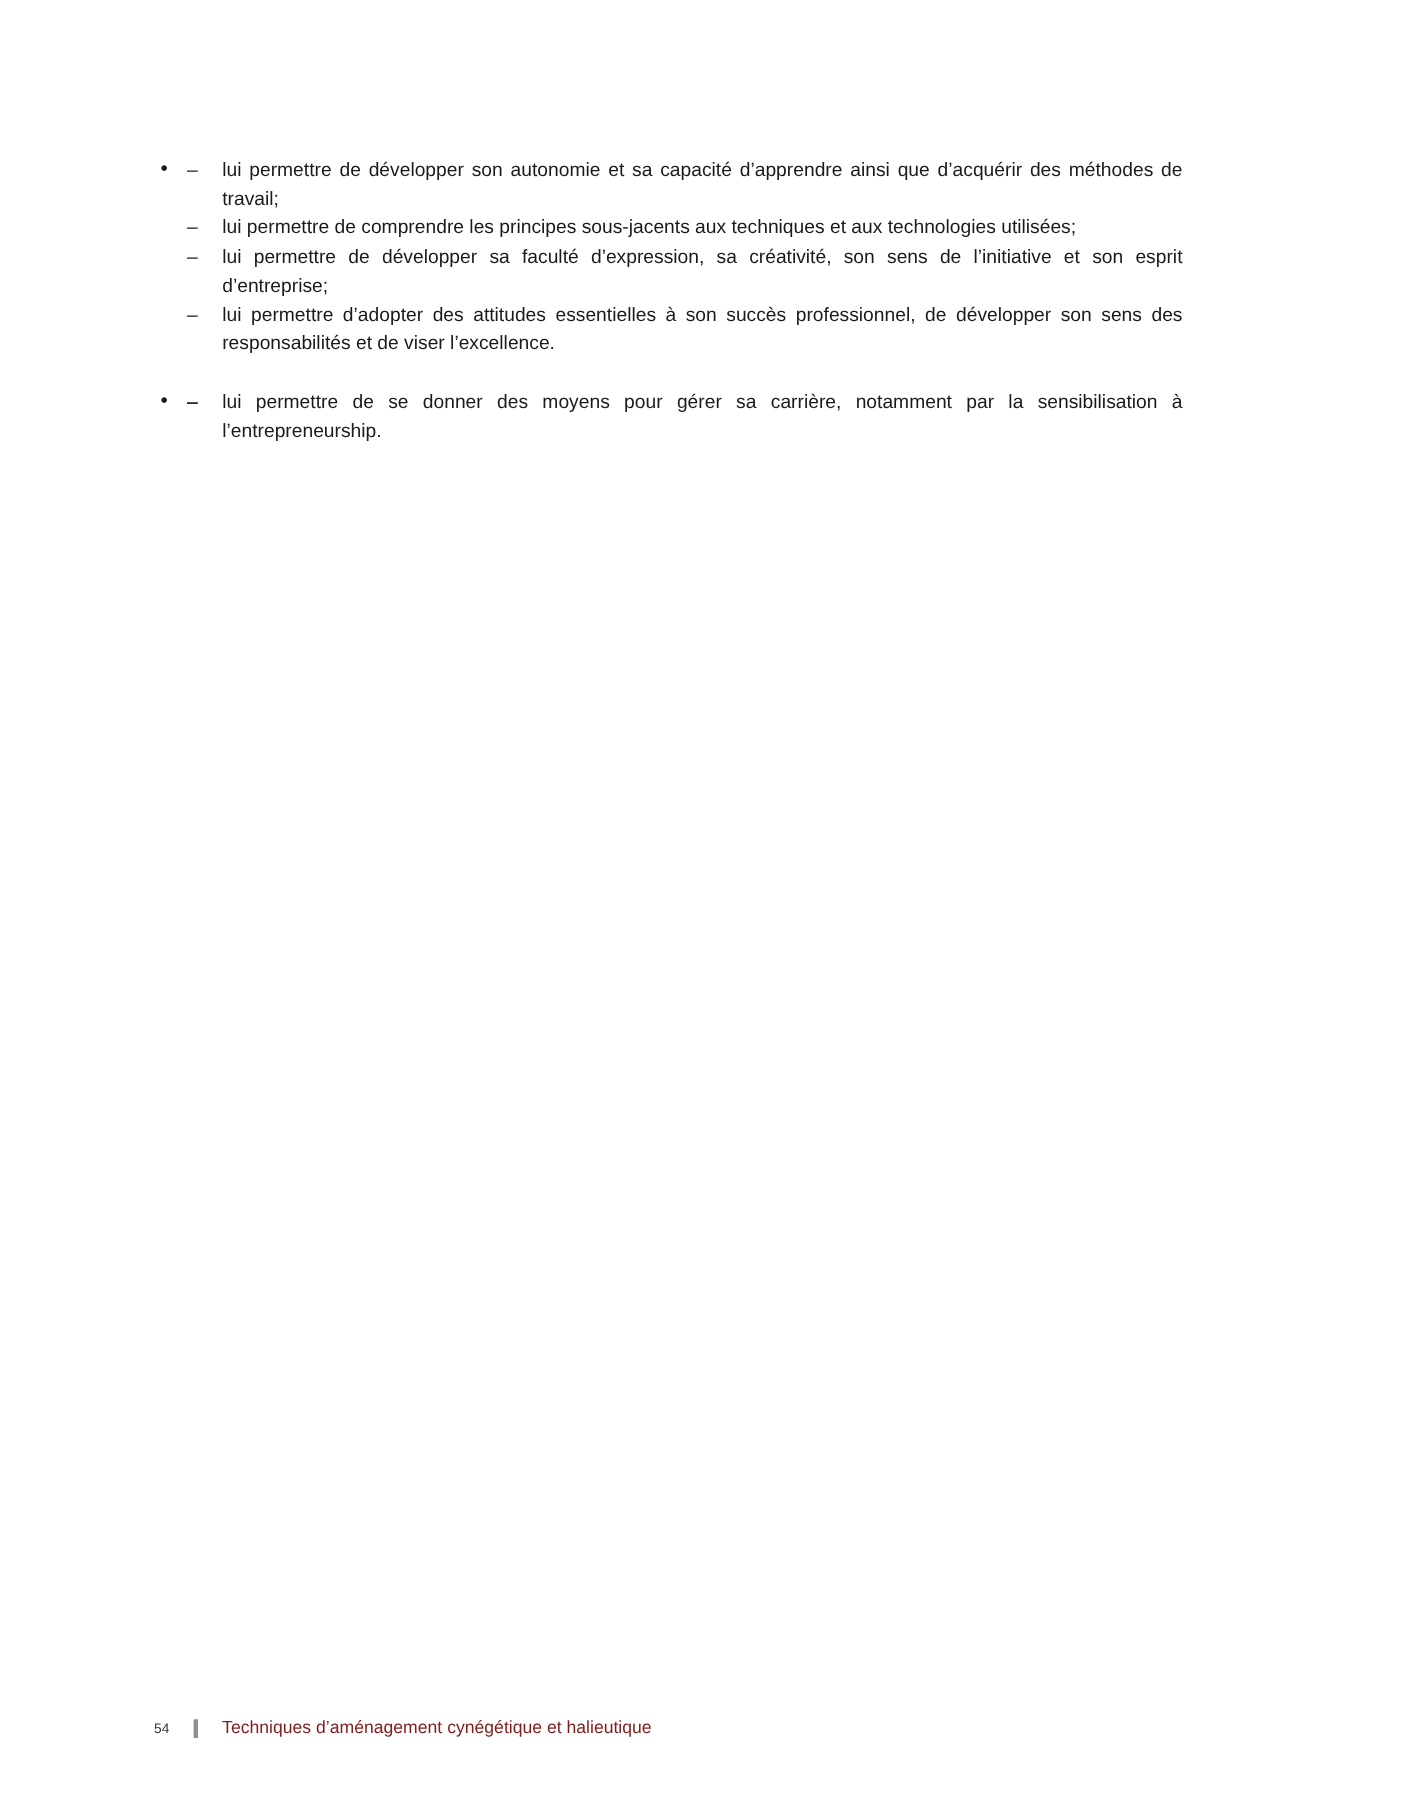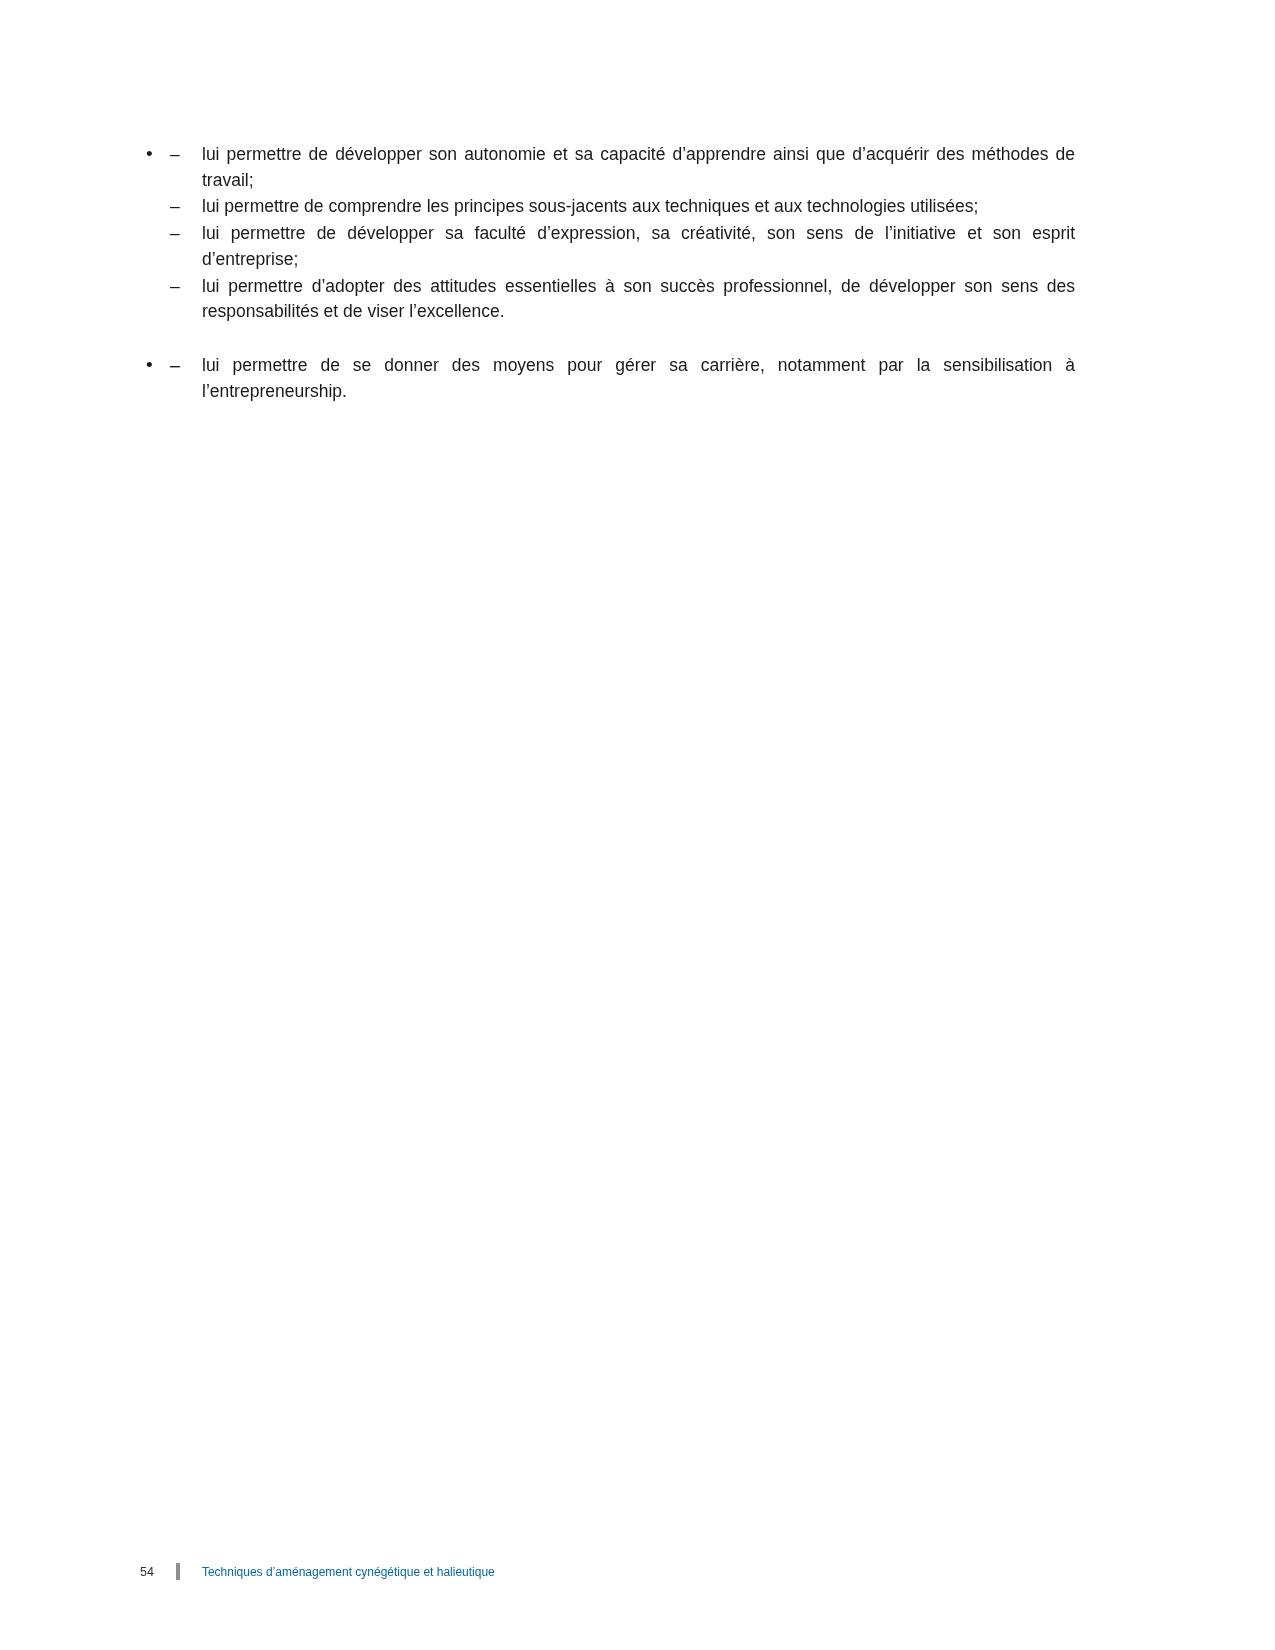--- a/index.html
+++ b/index.html
@@ -86,22 +86,22 @@
     color: #333;
     margin-right: 10px;
   }
   .footer .rule {
     width: 4px;
     height: 17px;
     background: #8f8f8f;
     margin-right: 10px;
   }
   .footer .footer-title {
-    font-size: 12px;
-    color: #0369a1;
+    font-size: 16px;
+    color: #7f1d1d;
   }
 </style>
 </head>
 <body>
 
 <div class="page">
 
   <div class="content">
 
     <div class="group">

